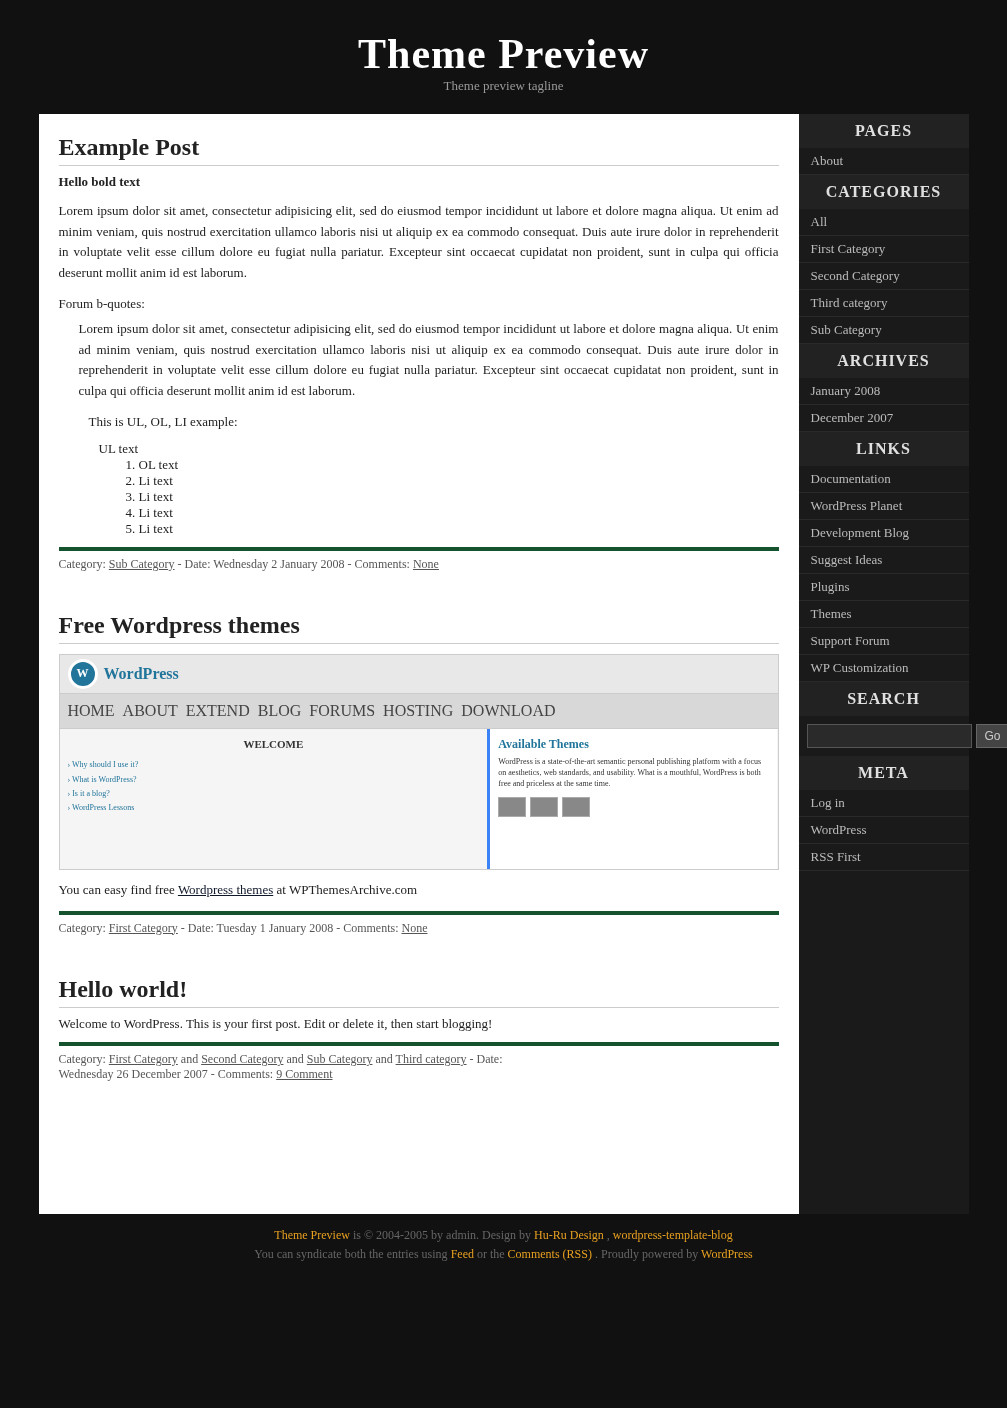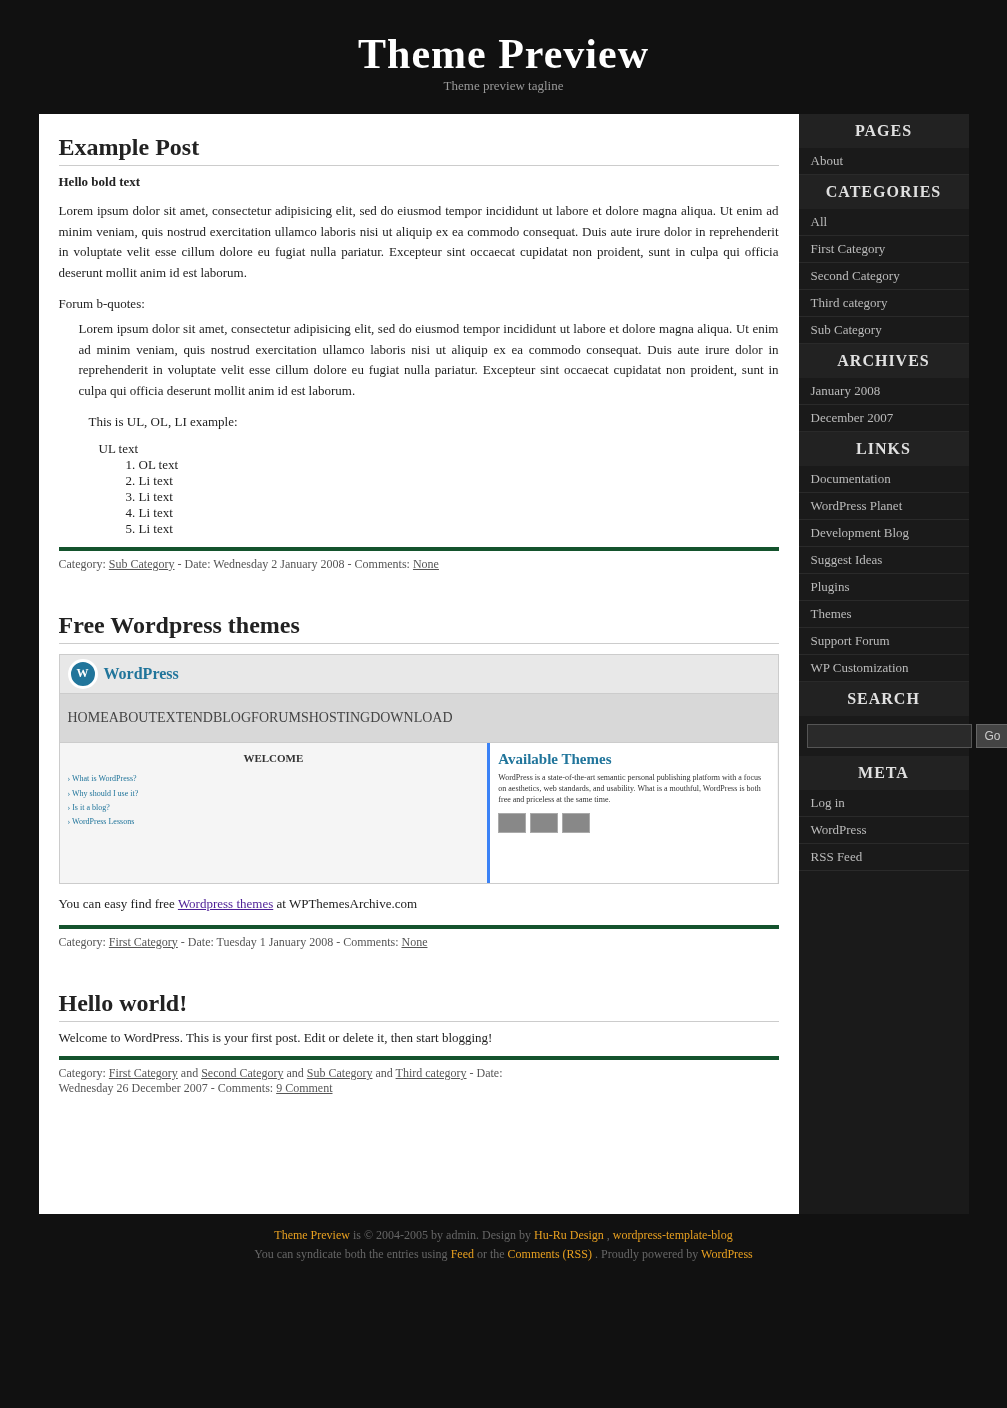--- a/index.html
+++ b/index.html
@@ -139,23 +139,24 @@
       font-size: 12px;
     }
     .wp-logo-text {
       font-size: 16px;
       font-weight: bold;
       color: #21759b;
       font-family: 'Georgia', serif;
     }
     .wp-nav {
       display: flex;
-      padding: 16px 8px;
+      gap: 8px;
+      padding: 8px 8px;
       background: #d8d8d8;
-      font-size: 14px;
+      font-size: 16px;
       color: #444;
       border-bottom: 1px solid #ccc;
     }
     .wp-content-area {
       display: flex;
       height: 140px;
       overflow: hidden;
     }
     .wp-left-panel {
       width: 60%;
@@ -176,21 +177,21 @@
       text-align: center;
       margin-bottom: 6px;
       color: #333;
     }
     .wp-left-items {
       font-size: 8px;
       color: #21759b;
       line-height: 1.8;
     }
     .wp-right-panel h4 {
-      font-size: 15px;
+      font-size: 12px;
       font-weight: bold;
       color: #21759b;
       margin-bottom: 4px;
     }
     .wp-right-panel p {
       font-size: 8px;
       color: #333;
       line-height: 1.4;
       text-align: left;
     }
@@ -243,21 +244,21 @@
     .hello-world-meta {
       font-size: 12px;
       color: #555;
       margin-top: 8px;
     }
     .hello-world-meta a {
       color: #555;
       text-decoration: underline;
     }
     .inline-link {
-      color: #4c1d95;
+      color: #0f172a;
       text-decoration: underline;
     }
     .search-row {
       display: flex;
       align-items: center;
       padding: 8px 8px;
     }
     .search-input-field {
       flex: 1;
       padding: 4px;
@@ -333,22 +334,22 @@
           <span>EXTEND</span>
           <span>BLOG</span>
           <span>FORUMS</span>
           <span>HOSTING</span>
           <span>DOWNLOAD</span>
         </div>
         <div class="wp-content-area">
           <div class="wp-left-panel">
             <h3>WELCOME</h3>
             <div class="wp-left-items">
+              <div>› Why should I use it?</div>
               <div>› What is WordPress?</div>
-              <div>› Why should I use it?</div>
               <div>› Is it a blog?</div>
               <div>› WordPress Lessons</div>
             </div>
           </div>
           <div class="wp-right-panel">
             <h4>Available Themes</h4>
             <p>WordPress is a state-of-the-art semantic personal publishing platform with a focus on aesthetics, web standards, and usability. What is a mouthful, WordPress is both free and priceless at the same time.</p>
             <div class="wp-theme-images">
               <div class="wp-theme-box"></div>
               <div class="wp-theme-box"></div>
@@ -405,21 +406,21 @@
 
     <div class="sidebar-section-title">SEARCH</div>
     <div class="search-row">
       <input type="text" class="search-input-field" placeholder="" style="">
       <button class="search-go-btn">Go</button>
     </div>
 
     <div class="sidebar-section-title">META</div>
     <a href="#" class="sidebar-link">Log in</a>
     <a href="#" class="sidebar-link">WordPress</a>
-    <a href="#" class="sidebar-link">RSS Feed</a>
+    <a href="#" class="sidebar-link">RSS First</a>
 
   </div>
 
 </div>
 
 <div id="footer">
   <div>
     <a href="#">Theme Preview</a>
     <span> is © 2004-2005 by admin. Design by </span>
     <a href="#">Hu-Ru Design</a>

